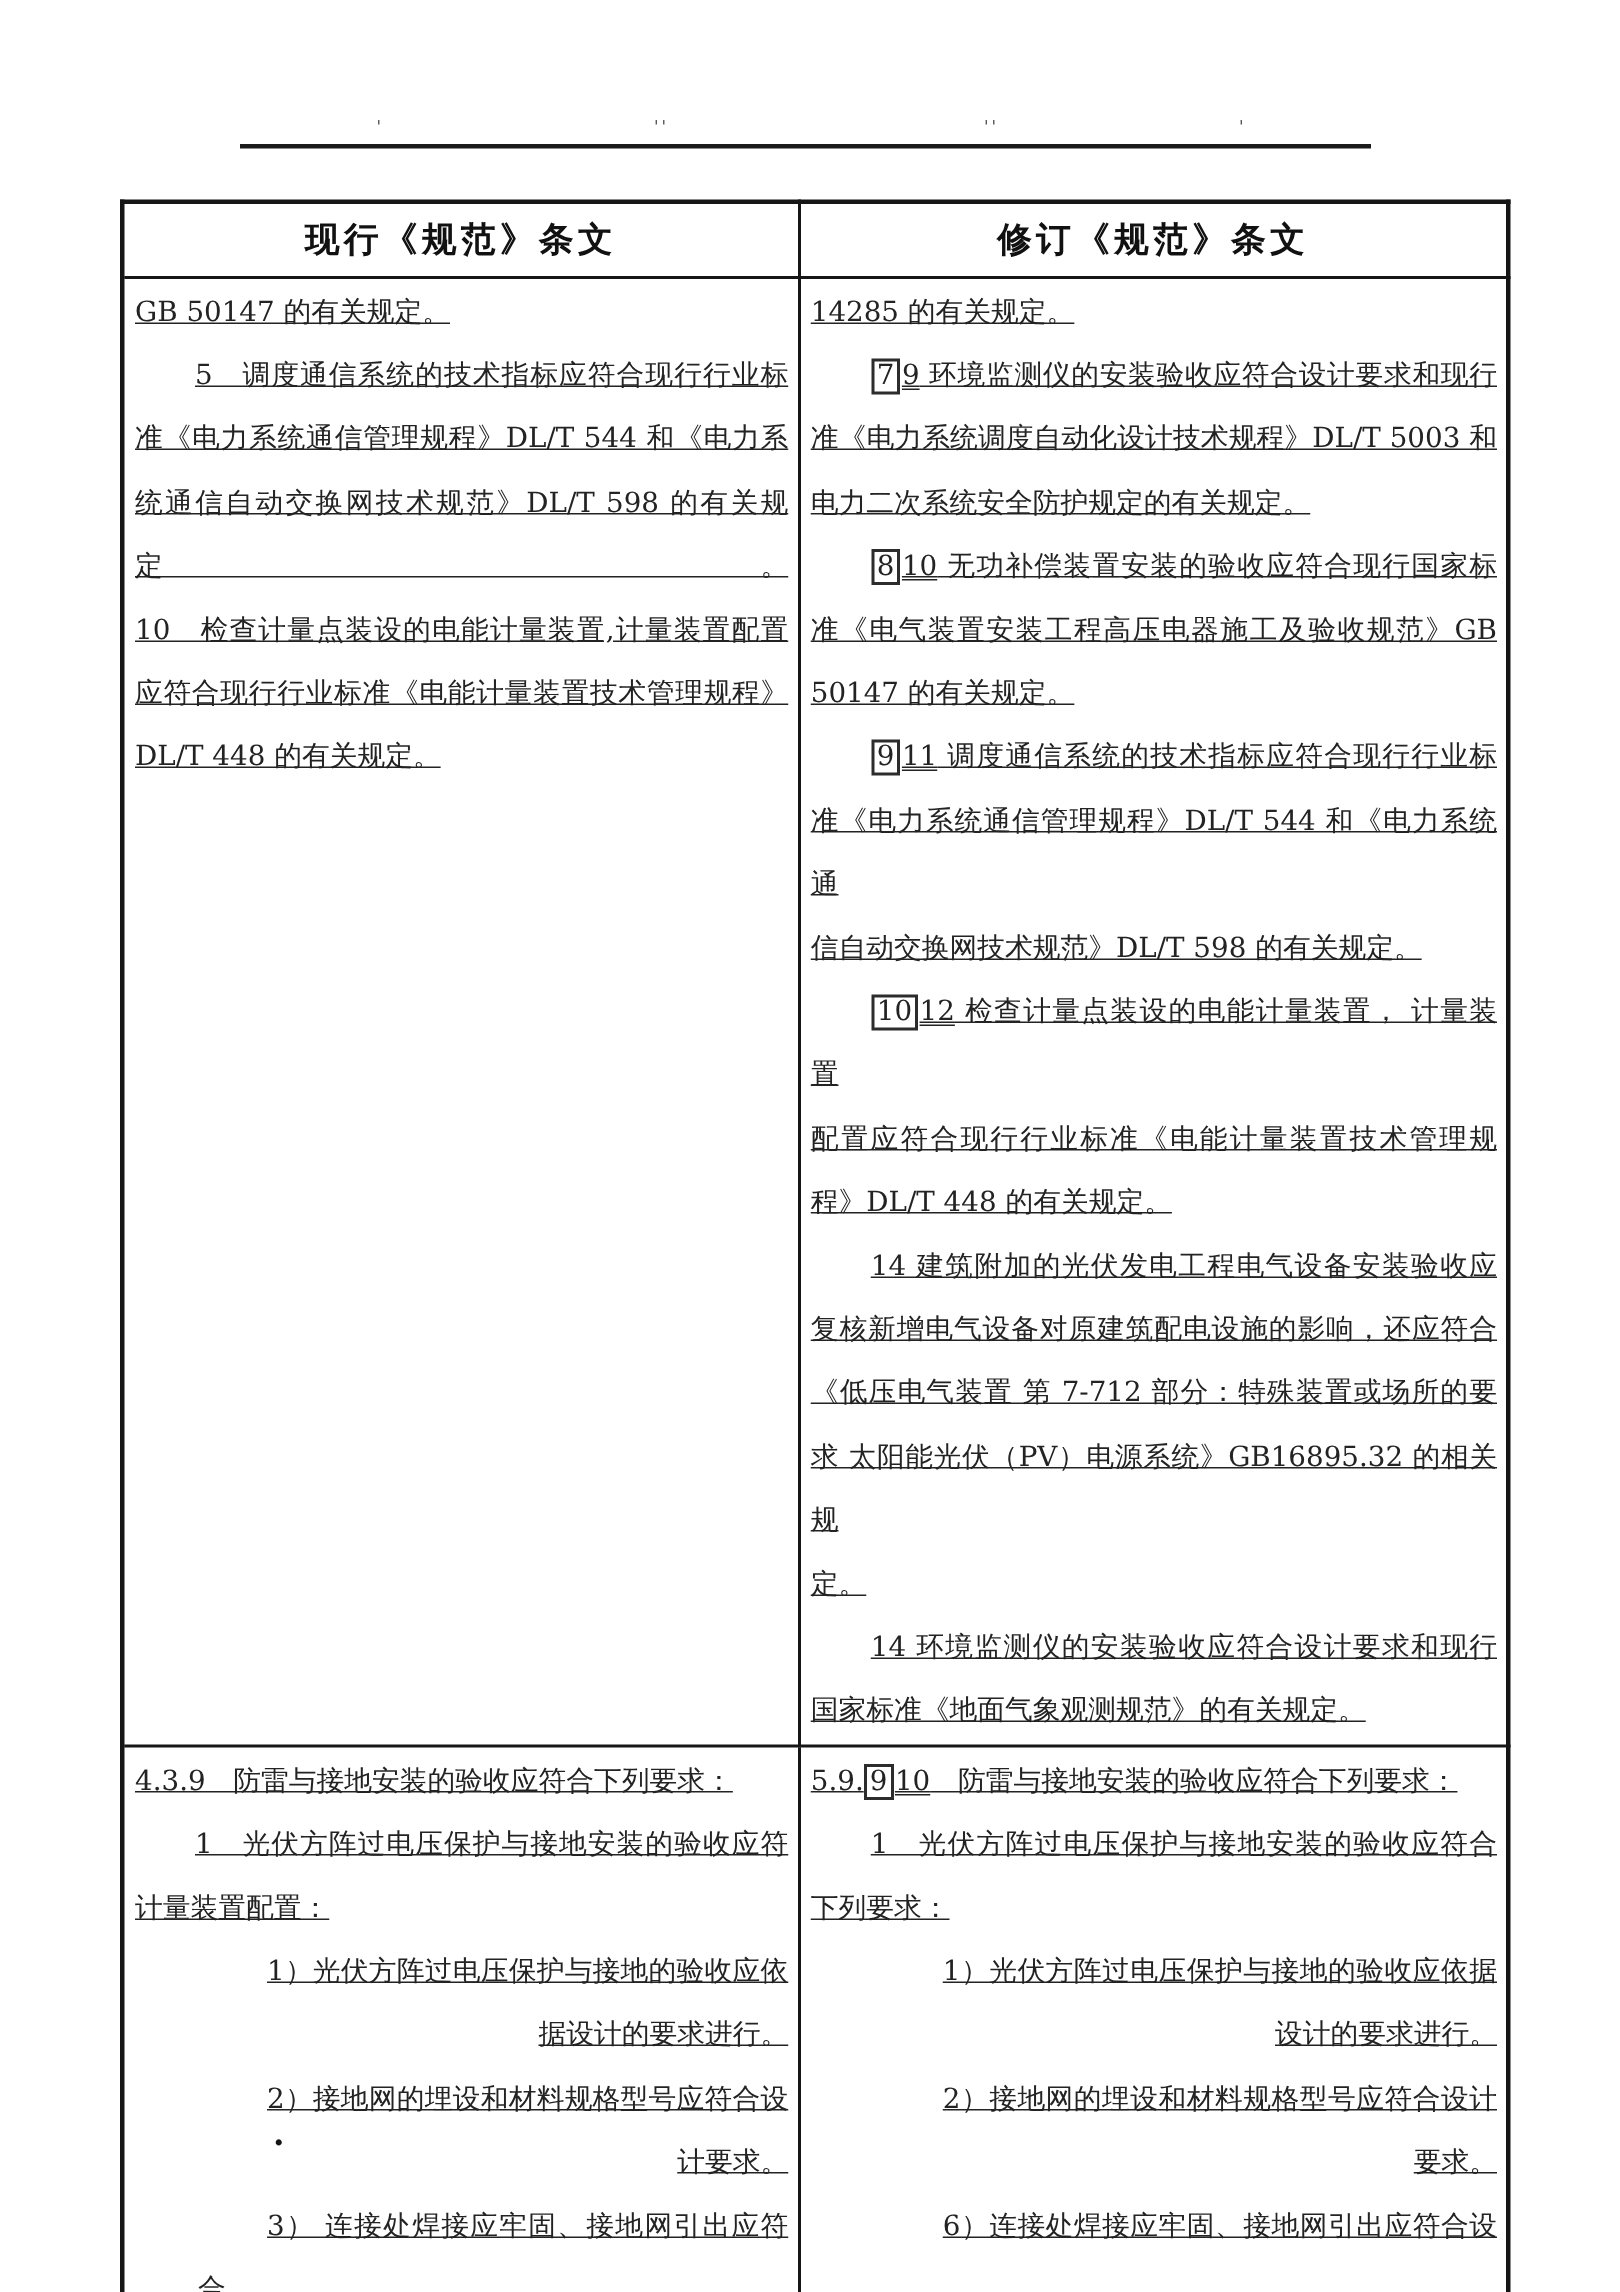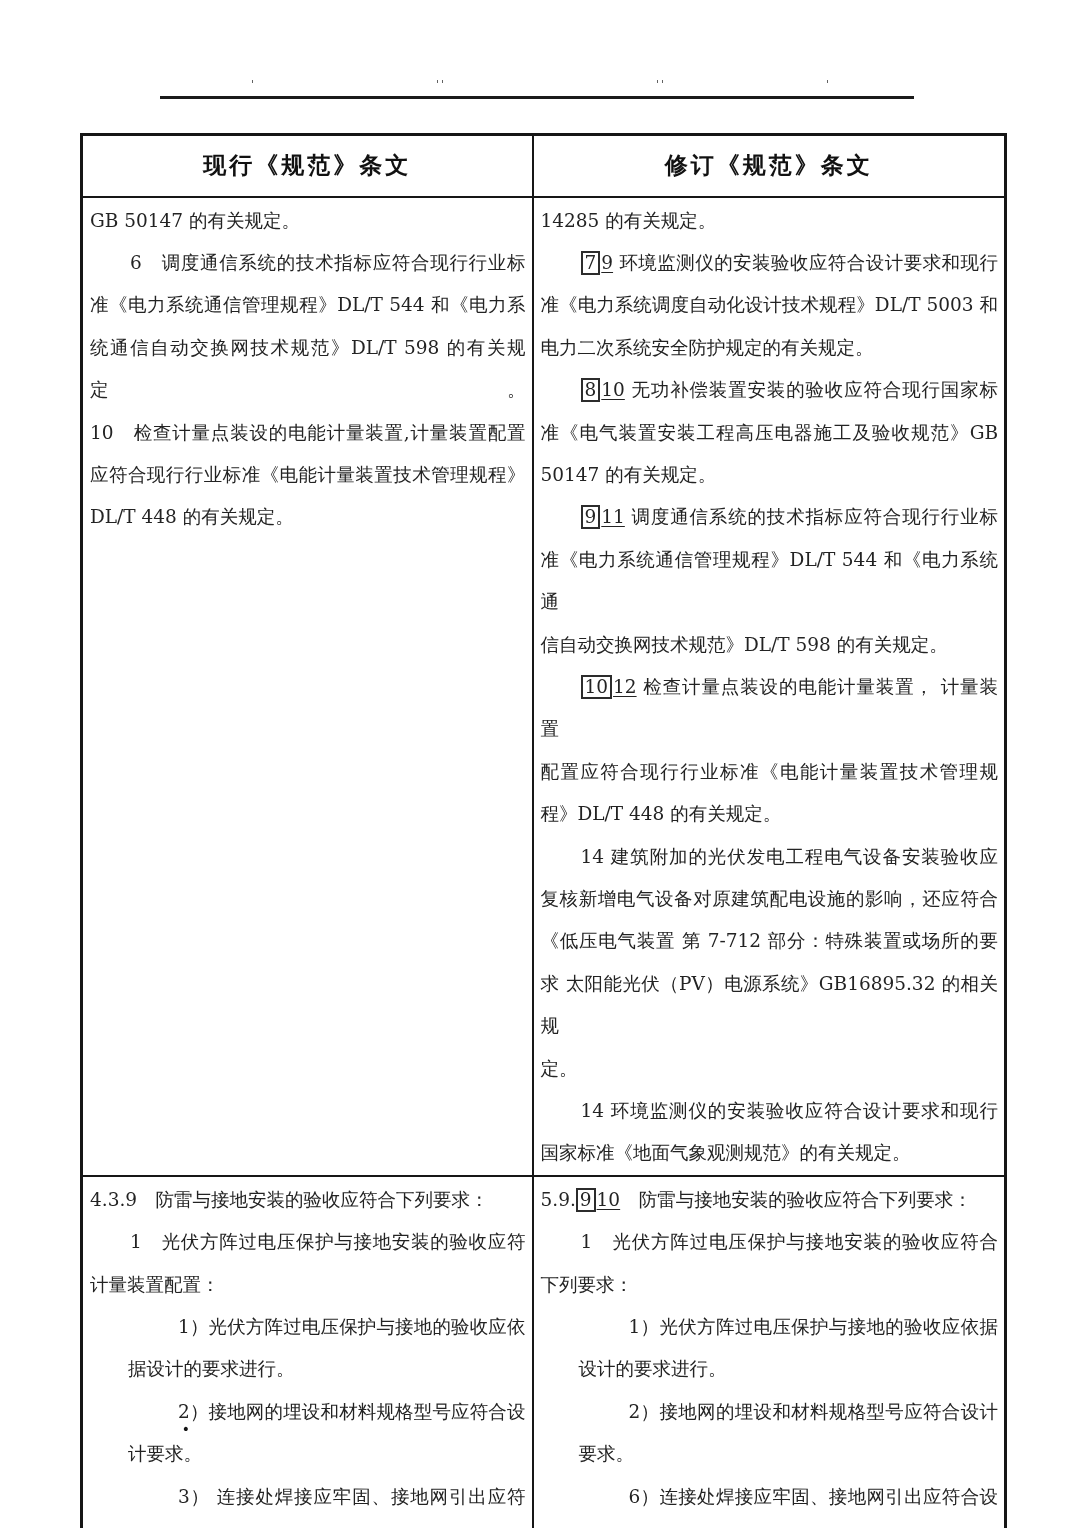--- a/index.html
+++ b/index.html
@@ -19,33 +19,33 @@
   
   .doc-table {
     position:absolute; left:80px; top:133px; width:924px;
     border-collapse:collapse; table-layout:fixed;
   }
   .doc-table, .doc-table th, .doc-table td { border:2px solid #161616; }
   .doc-table { border-width:3px; }
   .col-left  { width:451px; }
   .col-right { width:473px; }
   th {
-    height:62px; font-size:23px; font-weight:bold; text-align:center;
+    height:50px; font-size:23px; font-weight:bold; text-align:center;
     letter-spacing:3px; color:#111; vertical-align:middle;
   }
   td { vertical-align:top; padding:2px 6px 0 7px; overflow:hidden; }
   .row1 td { height:849px; }
   .row2 td { height:338px; }
 
   
-  .line { font-size:18.5px; line-height:42.4px; color:#232323; }
+  .line { font-size:18.5px; line-height:42.4px; color:#232323;text-decoration:underline; }
   .j    { text-align:justify; text-align-last:justify; }
   .p-first { text-indent:40px; }
   .p-sub   { margin-left:42px; text-indent:46px; }
-  .p-hang  { margin-left:38px; }
+  .p-hang  { margin-left:38px;text-align:right; }
 
   
   .boxed {
     display:inline-block; border:2px solid #2c2c2c; padding:0 2px;
     line-height:20px; margin-right:1px; text-indent:0; vertical-align:baseline;
   }
   .und { text-decoration:underline; text-underline-offset:3px; }
 
   
   .footer-dot { position:absolute; left:182px; top:1410px; font-size:22px; font-weight:bold; color:#141414; }
@@ -69,21 +69,21 @@
     <thead>
       <tr>
         <th>现行《规范》条文</th>
         <th>修订《规范》条文</th>
       </tr>
     </thead>
     <tbody>
       <tr class="row1">
         <td>
             <div class="line p-none"><span>GB 50147 的有关规定。</span></div>
-            <div class="line p-first j"><span>6　调度通信系统的技术指标应符合现行行业标</span></div>
+            <div class="line p-first j"><span>5　调度通信系统的技术指标应符合现行行业标</span></div>
             <div class="line p-none j"><span>准《电力系统通信管理规程》DL/T 544 和《电力系</span></div>
             <div class="line p-none j"><span>统通信自动交换网技术规范》DL/T 598 的有关规定。</span></div>
             <div class="line p-none j"><span>10　检查计量点装设的电能计量装置,计量装置配置</span></div>
             <div class="line p-none j"><span>应符合现行行业标准《电能计量装置技术管理规程》</span></div>
             <div class="line p-none"><span>DL/T 448 的有关规定。</span></div>
           </td>
         <td>
             <div class="line p-none"><span>14285 的有关规定。</span></div>
             <div class="line p-first j"><span class="boxed">7</span><span class="und">9</span><span> 环境监测仪的安装验收应符合设计要求和现行</span></div>
             <div class="line p-none j"><span>准《电力系统调度自动化设计技术规程》DL/T 5003 和</span></div>

